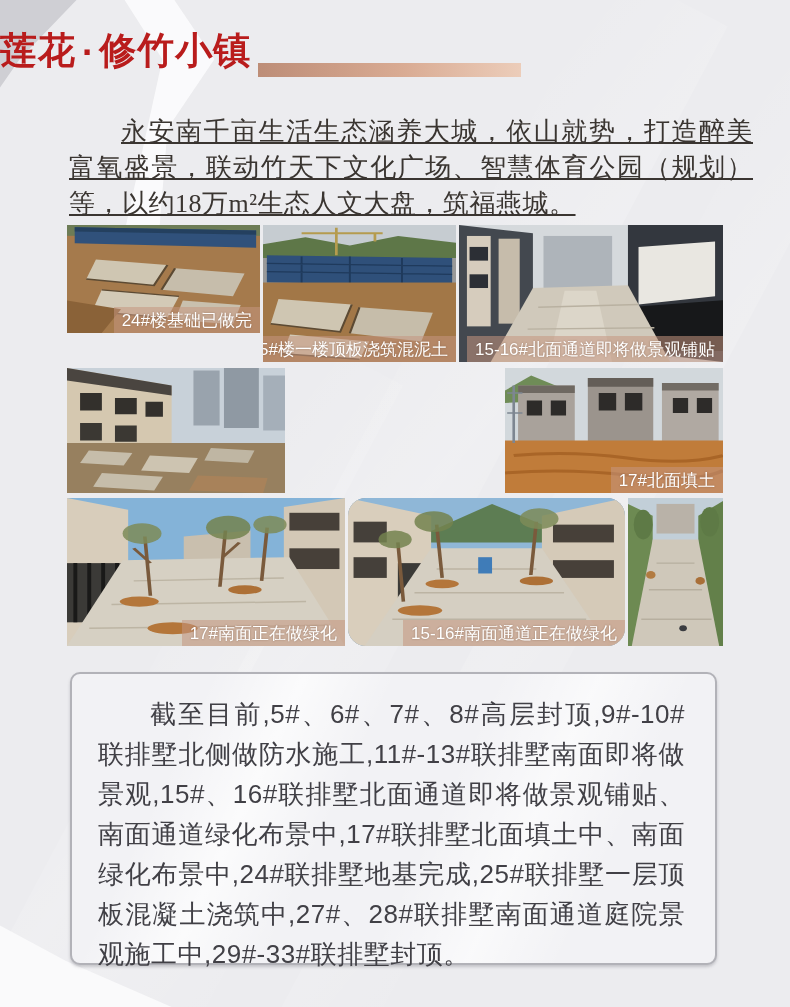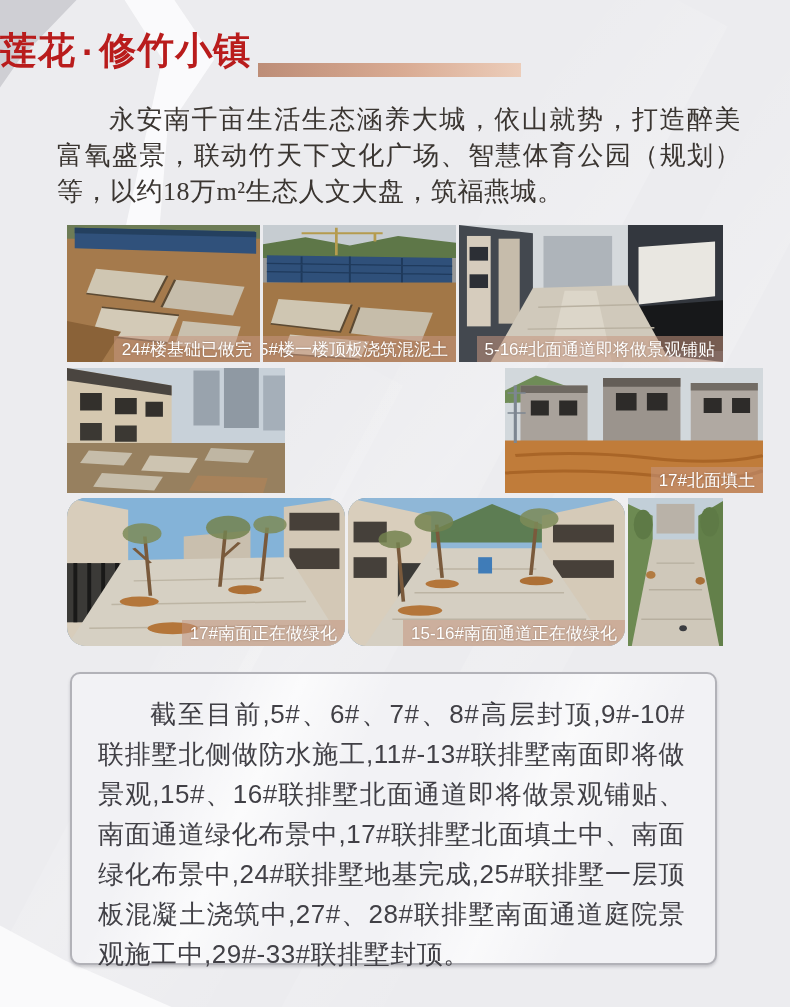--- a/index.html
+++ b/index.html
@@ -40,49 +40,49 @@
     background:linear-gradient(90deg,#bd8d77 0%,#d9ab93 55%,#eccdba 100%);
   }
   .page-title{
     position:absolute;left:0;top:0;width:778px;text-align:left;margin:0;
     font-family:Liberation Mono, monospace;
     font-size:37px;font-weight:bold;color:#b91c1c;letter-spacing:1px;
   }
 
   
   .intro{
-    position:absolute;left:53px;top:98px;width:684px;margin:4px;
+    position:absolute;left:53px;top:98px;width:684px;margin:16px;
     font-family:"Liberation Serif","DejaVu Serif",serif;
     font-size:26px;line-height:36px;color:#3a3531;
-    text-align:justify;text-indent:2em;letter-spacing:.5px;
+    text-align:justify;text-indent:2em;letter-spacing:.5px;text-decoration:underline;
   }
 
   
   .gallery{position:absolute;left:0;top:0;width:790px;height:660px;}
   .photo{position:absolute;margin:0;overflow:hidden;background:#999;}
   .photo svg{position:absolute;left:0;top:0;width:100%;height:100%;display:block;}
   .photo figcaption{
     position:absolute;right:0;bottom:0;height:26px;max-width:100%;
     display:flex;align-items:center;justify-content:flex-end;
     padding:0 8px;box-sizing:border-box;
     background:rgba(197,150,127,.55);
     color:#fff;font-size:17px;white-space:nowrap;
     text-shadow:0 0 2px rgba(90,60,40,.45);
   }
   .photo figcaption:empty{display:none;}
   
-  .p11{left:67px;top:225px;width:193px;height:137px;}
+  .p11{left:67px;top:225px;width:193px;height:108px;}
   .p12{left:263px;top:225px;width:193px;height:137px;}
   .p13{left:459px;top:225px;width:264px;height:137px;}
   
   .p21{left:67px;top:368px;width:218px;height:125px;}
   .p22{left:288px;top:368px;width:214px;height:125px;}
-  .p23{left:505px;top:368px;width:218px;height:125px;padding-left:40px;}
-  
-  .p31{left:67px;top:498px;width:278px;height:148px;border-radius:19px;}
+  .p23{left:505px;top:368px;width:218px;height:125px;}
+  
+  .p31{left:67px;top:498px;width:278px;height:148px;}
   .p32{left:348px;top:498px;width:277px;height:148px;border-radius:18px;}
   .p33{left:628px;top:498px;width:95px;height:148px;}
 
   
   .summary-box{
     position:absolute;left:70px;top:672px;width:647px;height:293px;
     box-sizing:border-box;border:2px solid #b2b2b8;border-radius:10px;
     background:
       linear-gradient(115deg,rgba(255,255,255,0) 18%,rgba(255,255,255,.7) 30%,rgba(255,255,255,0) 42%,rgba(255,255,255,0) 55%,rgba(255,255,255,.6) 68%,rgba(255,255,255,0) 80%),
       #f2f2f5;
@@ -159,21 +159,21 @@
         <rect x="15" y="10" width="8" height="62" fill="#c6bcab"></rect>
         <rect x="4" y="16" width="7" height="10" fill="#2c2f35"></rect>
         <rect x="4" y="36" width="7" height="10" fill="#2c2f35"></rect>
         <polygon points="64,0 100,0 100,100 64,92" fill="#33373e"></polygon>
         <polygon points="68,16 97,12 97,52 68,58" fill="#e9e7e1"></polygon>
         <polygon points="64,60 100,55 100,92 64,92" fill="#17181a"></polygon>
         <polygon points="28,46 64,44 80,100 12,100" fill="#d0c9bb"></polygon>
         <polygon points="40,48 52,48 58,100 34,100" fill="#dcd6c9"></polygon>
         <path d="M30,60 L68,58 M26,76 L74,75" stroke="#b9b1a1" stroke-width="1" fill="none"></path>
       </svg>
-      <figcaption>5-16#北面通道即将做景观铺贴</figcaption>
+      <figcaption>15-16#北面通道即将做景观铺贴</figcaption>
     </figure>
 
     <figure class="photo p21">
       <svg viewBox="0 0 100 100" preserveAspectRatio="none">
         <rect x="0" y="0" width="100" height="100" fill="#c8d1d9"></rect>
         <rect x="58" y="2" width="12" height="44" fill="#99a3ad"></rect>
         <rect x="72" y="0" width="16" height="48" fill="#8f99a3"></rect>
         <rect x="90" y="6" width="10" height="44" fill="#a5afb9"></rect>
         <polygon points="0,0 48,14 48,60 0,90" fill="#d5c8b0"></polygon>
         <polygon points="0,0 48,14 48,22 0,10" fill="#4a4540"></polygon>

